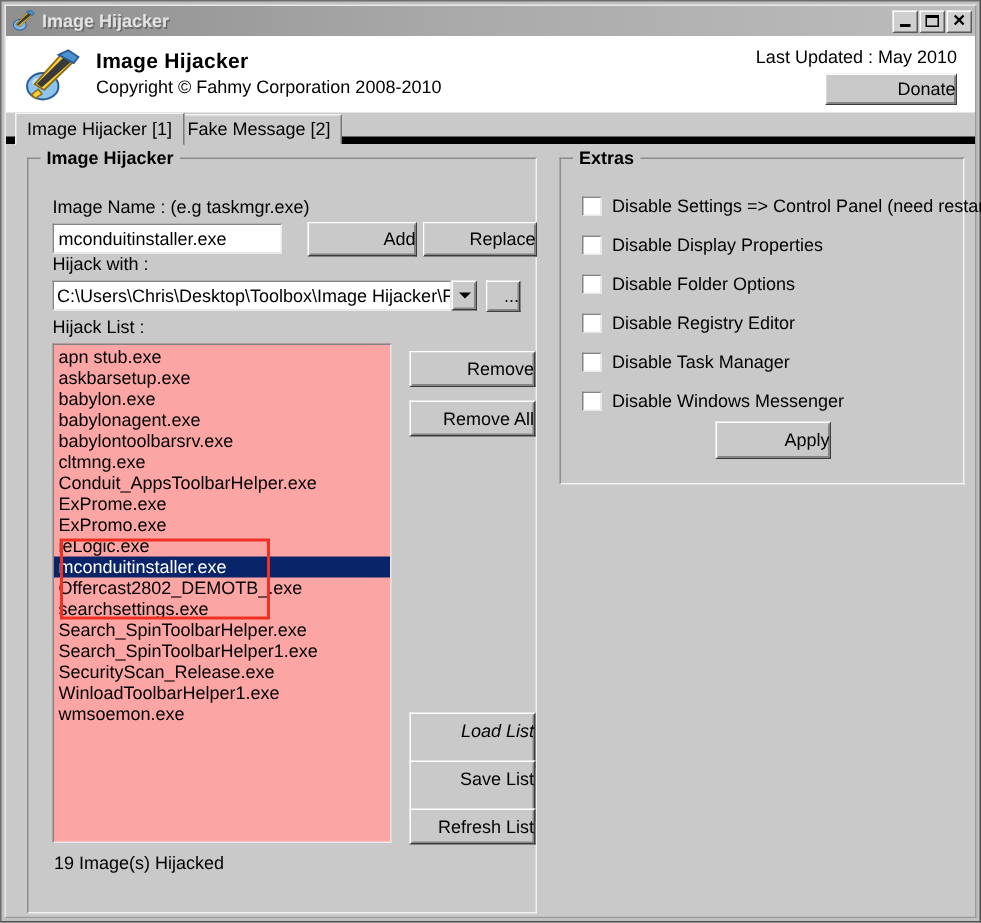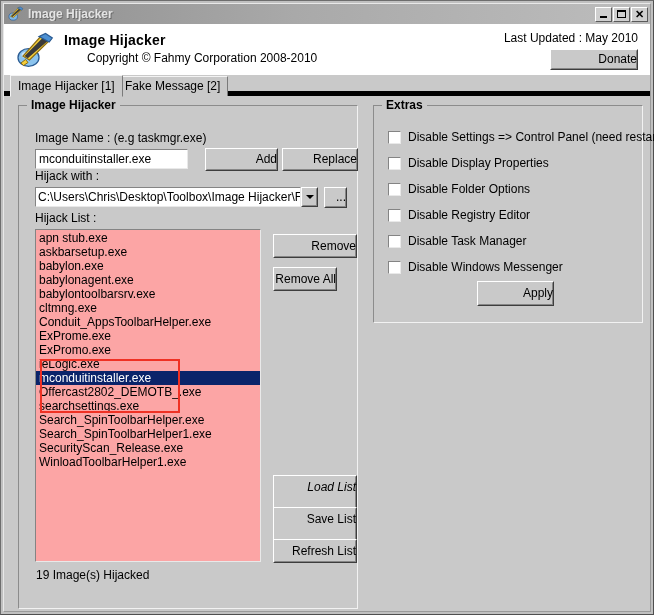--- a/index.html
+++ b/index.html
@@ -108,21 +108,20 @@
     position: absolute;
     left: 60px; top: 8px;
     font-size: 14px;
     font-weight: bold;
     letter-spacing: .2px;
   }
   #app-copyright {
     position: absolute;
     left: 60px; top: 27px;
     font-size: 12px;
-    margin-left: 23px;
   }
   #last-updated {
     position: absolute;
     right: 12px; top: 7px;
     font-size: 12px;
     white-space: nowrap;
   }
   #donate-btn {
     position: absolute;
     right: 12px; top: 25px;
@@ -432,27 +431,28 @@
             <div class="li">ExProme.exe</div>
             <div class="li">ExPromo.exe</div>
             <div class="li">ieLogic.exe</div>
             <div class="li sel">mconduitinstaller.exe</div>
             <div class="li">Offercast2802_DEMOTB_.exe</div>
             <div class="li">searchsettings.exe</div>
             <div class="li">Search_SpinToolbarHelper.exe</div>
             <div class="li">Search_SpinToolbarHelper1.exe</div>
             <div class="li">SecurityScan_Release.exe</div>
             <div class="li">WinloadToolbarHelper1.exe</div>
+            <div class="li">wmsoemon.exe</div>
           </div>
         <div id="redbox" style="border-color: rgb(239, 49, 36);"></div>
 
         <div class="btn abtn" style="left:254px; top:128px; width:84px; height:24px;">
           <span style="line-height:22px;">Remove</span>
         </div>
-        <div class="btn abtn" style="left:254px; top:161px; width:64px; height:24px;">
+        <div class="btn abtn" style="left:254px; top:161px; width:84px; height:24px;">
           <span style="line-height:22px;">Remove All</span>
         </div>
 
         <div class="btn abtn" style="left:254px; top:369px; width:84px; height:37px;font-style:italic;">
           <span style="line-height:22px;">Load List</span>
         </div>
         <div class="btn abtn" style="left:254px; top:401px; width:84px; height:40px;">
           <span style="line-height:22px;">Save List</span>
         </div>
         <div class="btn abtn" style="left:254px; top:433px; width:84px; height:24px;">

